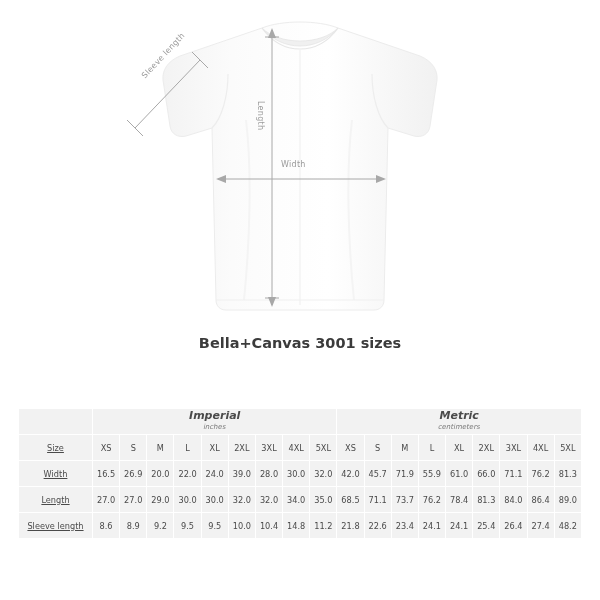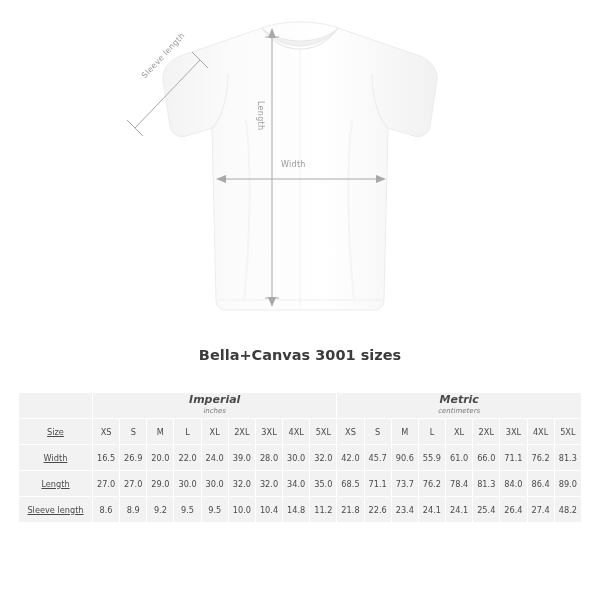--- a/index.html
+++ b/index.html
@@ -52,21 +52,20 @@
     transform-origin: left top;
   }
   .lbl-width {
     left: 281px;
     top: 160px;
   }
 
   
   .title-block {
     text-align: center;
-    margin-top: 12px;
   }
   .chart-title {
     font-size: 14.5px;
     font-weight: bold;
     color: #3b3b3b;
     font-family: "DejaVu Sans", sans-serif;
   }
   .chart-note {
     font-size: 7.6px;
     font-style: italic;
@@ -79,20 +78,21 @@
     position: absolute;
     left: 18px;
     top: 392px;
     width: 564px;
   }
   table.size-table {
     border-collapse: collapse;
     width: 564px;
     table-layout: fixed;
     background: #f2f2f2;
+    margin-top: 16px;
   }
   table.size-table td,
   table.size-table th {
     border: 1px solid #ffffff;
     text-align: center;
     font-size: 8.2px;
     color: #4a4a4a;
     font-weight: normal;
     padding: 0;
     height: 25px;
@@ -254,21 +254,21 @@
           <td>26.9</td>
           <td>20.0</td>
           <td>22.0</td>
           <td>24.0</td>
           <td>39.0</td>
           <td>28.0</td>
           <td>30.0</td>
           <td>32.0</td>
           <td>42.0</td>
           <td>45.7</td>
-          <td>90.6</td>
+          <td>71.9</td>
           <td>55.9</td>
           <td>61.0</td>
           <td>66.0</td>
           <td>71.1</td>
           <td>76.2</td>
           <td>81.3</td>
         </tr>
 
         <tr class="data-row">
           <td class="row-label">Length</td>

